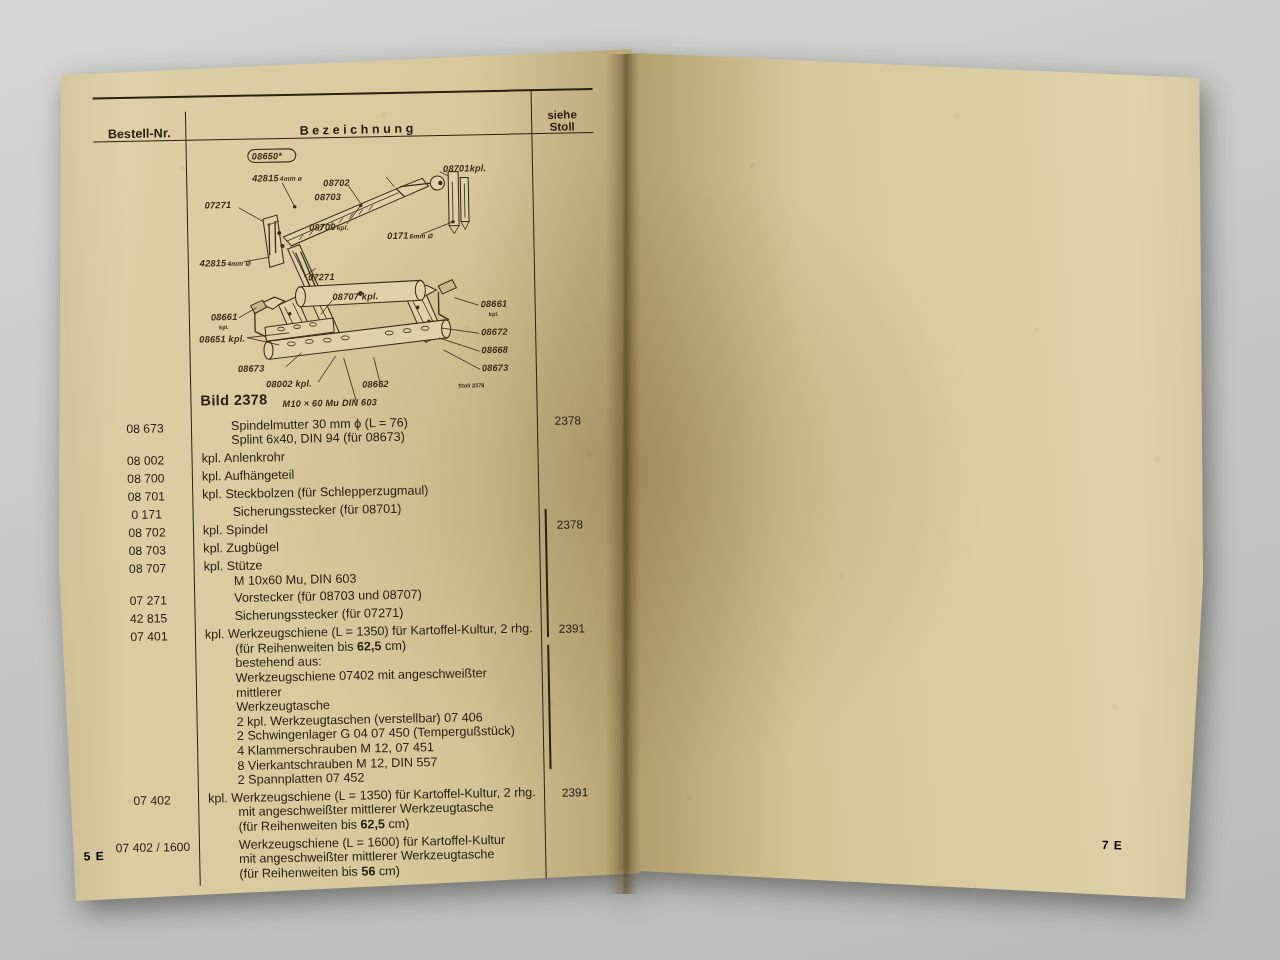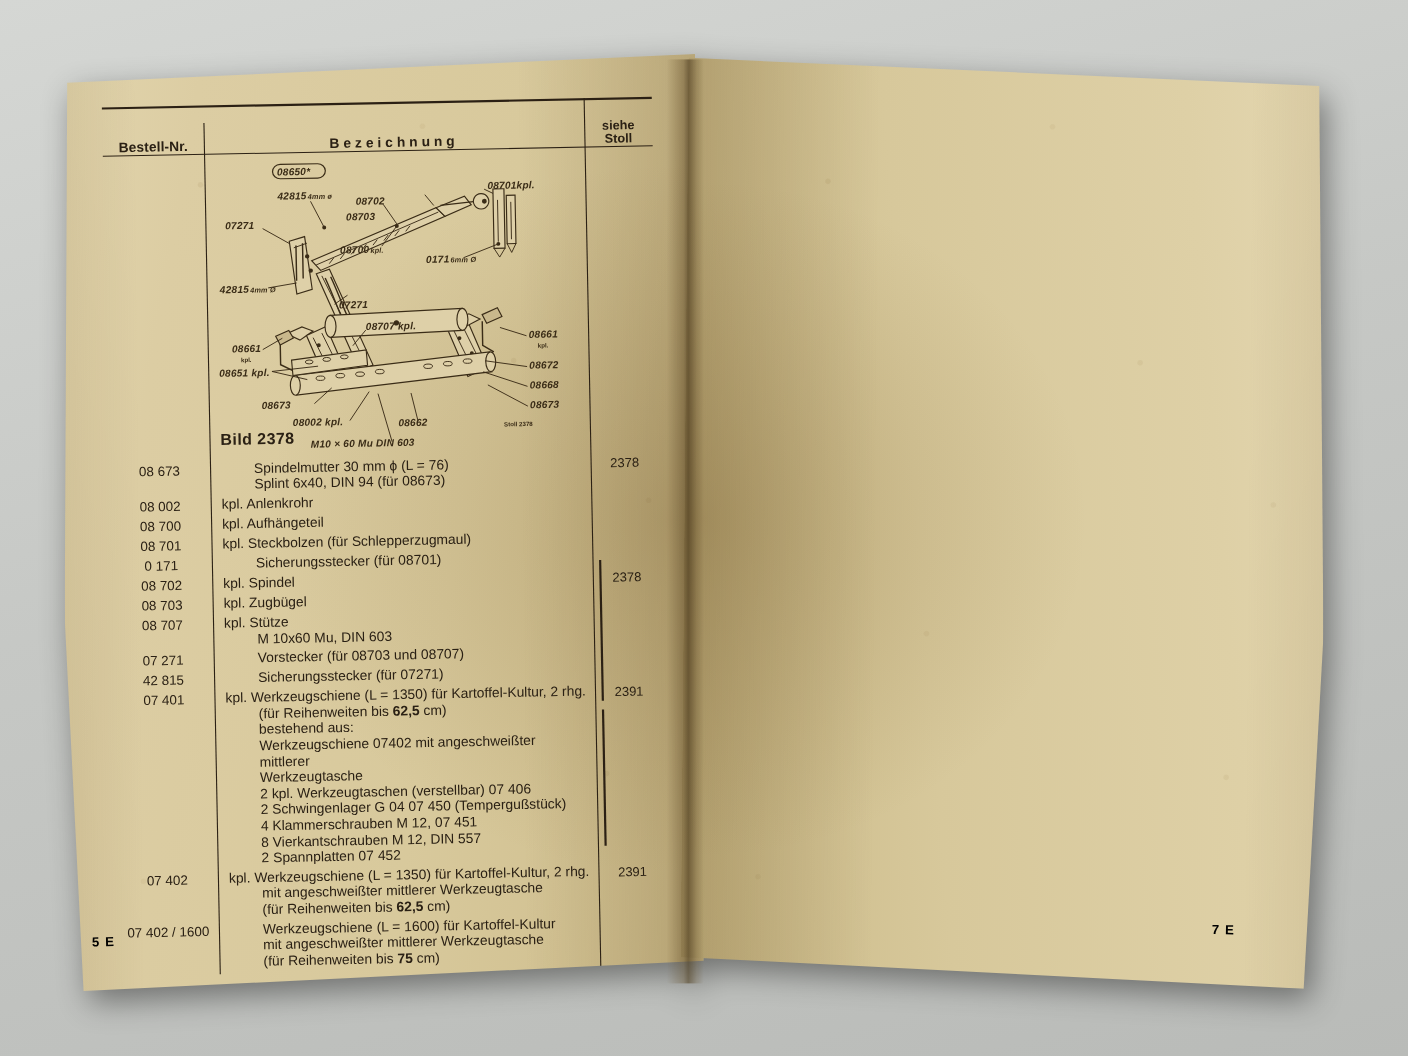--- a/index.html
+++ b/index.html
@@ -447,21 +447,21 @@
                 <div class="ind1">(für Reihenweiten bis <b>62,5</b> cm)</div>
               </div>
               <div class="c-bild">2391</div>
             </div>
             <div style="height: 3px;"></div>
             <div class="row">
               <div class="c-nr">07 402 / 1600</div>
               <div class="c-bez">
                 <div class="ind1">Werkzeugschiene (L = 1600) für Kartoffel-Kultur</div>
                 <div class="ind1">mit angeschweißter mittlerer Werkzeugtasche</div>
-                <div class="ind1">(für Reihenweiten bis <b>75</b> cm)</div>
+                <div class="ind1">(für Reihenweiten bis <b>56</b> cm)</div>
               </div>
               <div class="c-bild"></div>
             </div>
             <div style="height: 3px;"></div>
           </div>
 
         <div class="brace" style="left:444px; top:420px;  height:128px;"></div>
         <div class="brace" style="left:444px; top:556px;  height:124px;"></div>
       </div>
 

